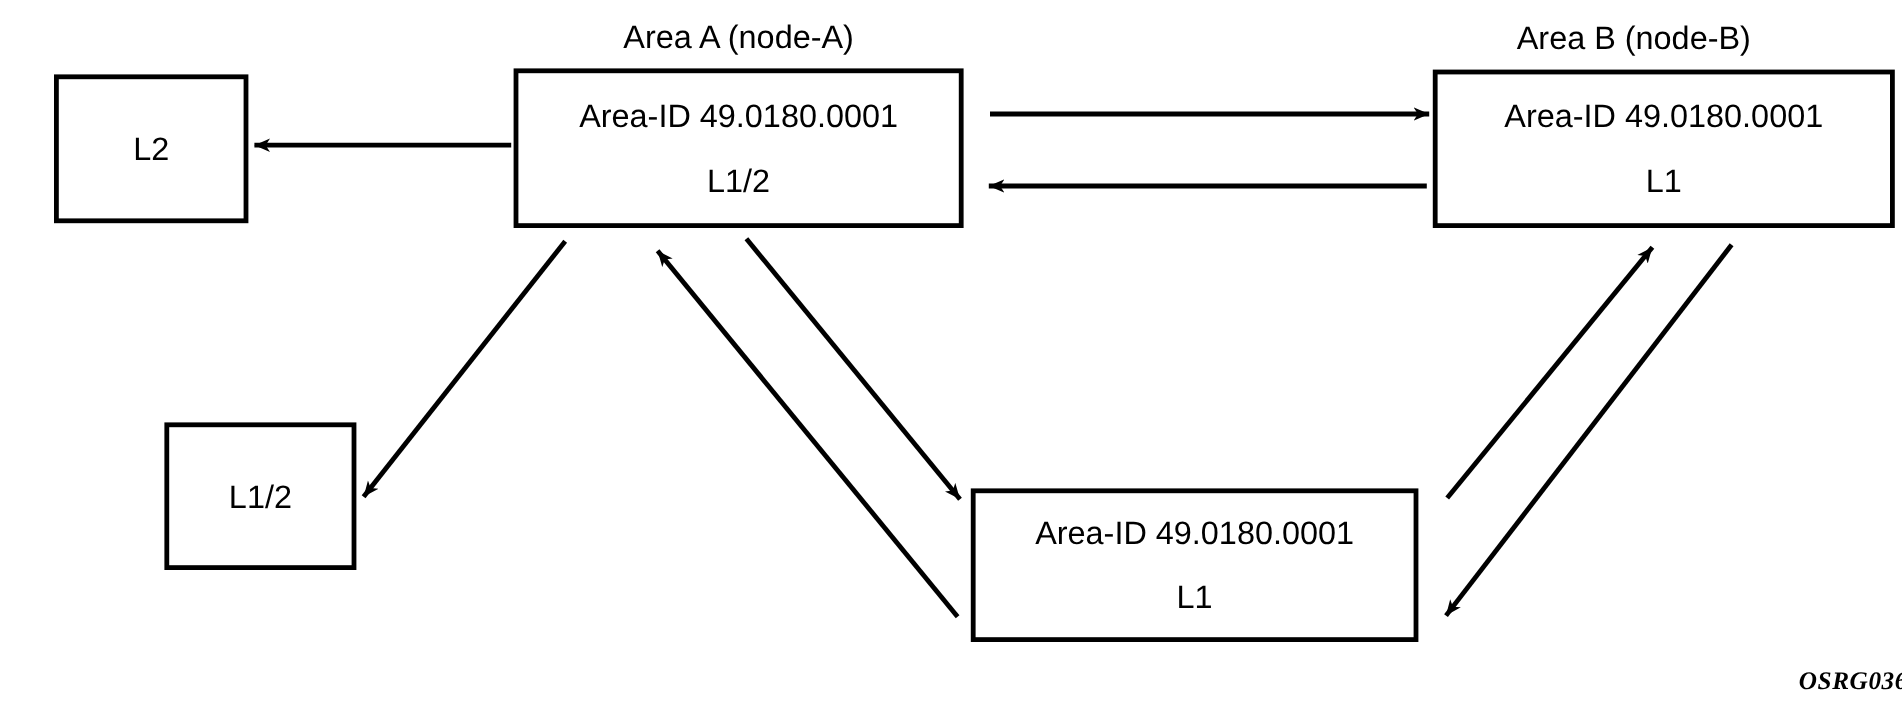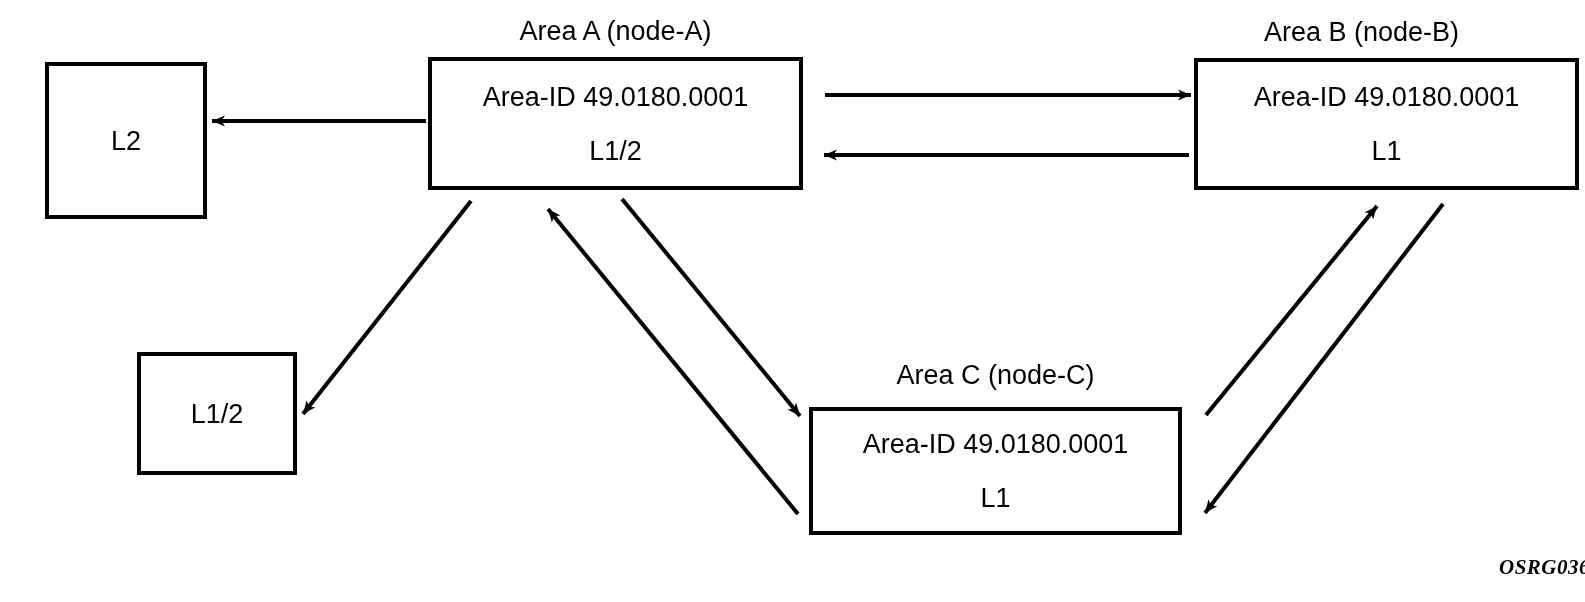--- a/index.html
+++ b/index.html
@@ -63,21 +63,21 @@
     white-space: nowrap;
   }
 
   
   #node-area-a      { left: 409px;  top: 57px;  width: 375px; height: 133px; }
   #label-area-a     { left: 409px;  top: 16px;  width: 375px; }
   #node-area-b      { left: 1175px; top: 58px;  width: 385px; height: 132px; }
   #label-area-b     { left: 1150px; top: 17px;  width: 385px; }
   #node-area-c      { left: 790px;  top: 407px; width: 373px; height: 128px; }
   #label-area-c     { left: 790px;  top: 360px; width: 373px; }
-  #node-l2          { left: 26px;   top: 62px;  width: 162px; height: 157px; }
+  #node-l2          { left: 26px;   top: 62px;  width: 162px; height: 124px; }
   #node-l12         { left: 118px;  top: 352px; width: 160px; height: 123px; }
 
   #figure-id {
     position: absolute;
     right: 14px;
     bottom: 22px;
     font-family: Liberation Serif, serif;
     font-style: italic;
     font-weight: bold;
     font-size: 21px;
@@ -136,21 +136,20 @@
     <div class="node-line line-1">Area-ID 49.0180.0001</div>
     <div class="node-line">L1/2</div>
   </div>
 
   <div class="node-label" id="label-area-b">Area B (node-B)</div>
   <div class="node-box" id="node-area-b">
     <div class="node-line line-1">Area-ID 49.0180.0001</div>
     <div class="node-line">L1</div>
   </div>
 
-  <div class="node-label" id="label-area-c">Area C (node-C)</div>
   <div class="node-box" id="node-area-c">
     <div class="node-line line-1">Area-ID 49.0180.0001</div>
     <div class="node-line">L1</div>
   </div>
 
   <div class="node-box" id="node-l2">
     <div class="small-box-text">L2</div>
   </div>
 
   <div class="node-box" id="node-l12">

